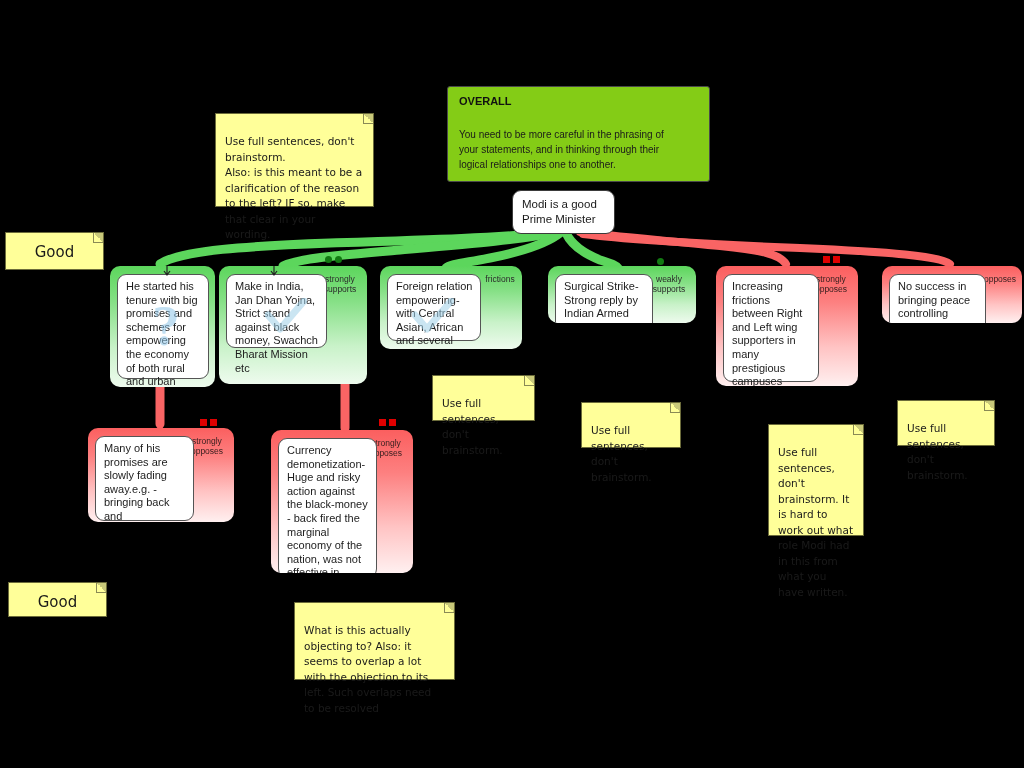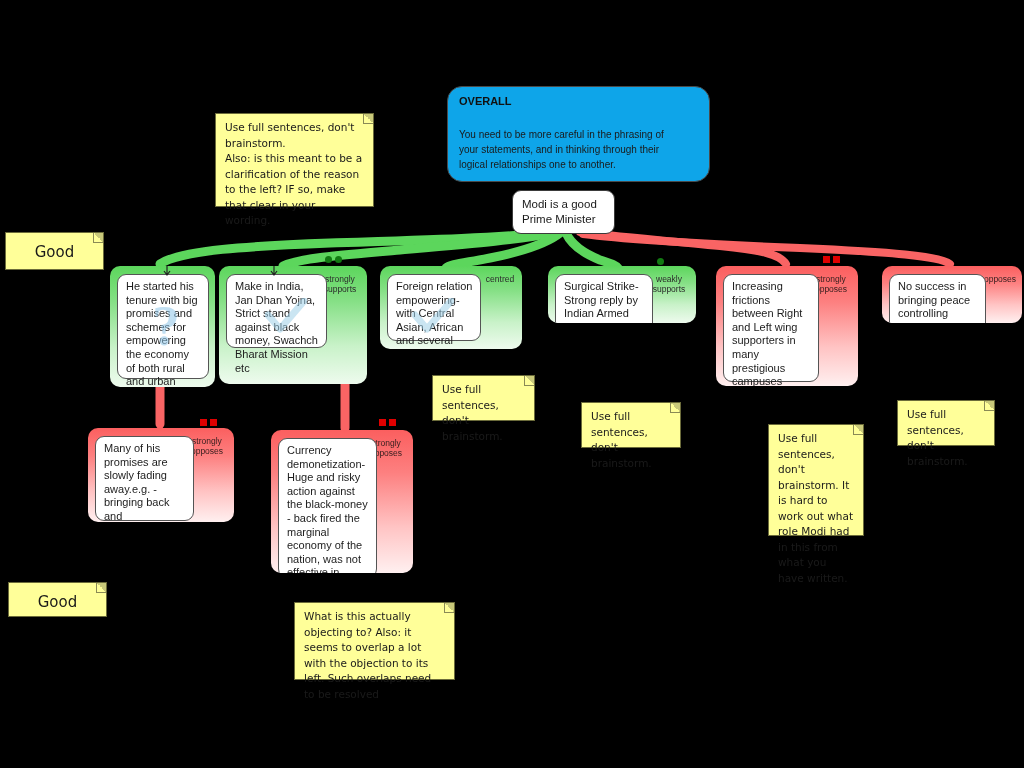--- a/index.html
+++ b/index.html
@@ -90,40 +90,40 @@
 
   
   .note {
     position: absolute;
     background: #ffff99;
     border: 1px solid #6b6b3a;
     color: #1a1a1a;
     font-family: "DejaVu Sans", sans-serif;
     font-size: 10.5px;
     line-height: 15.5px;
-    padding: 6px 9px 7px 9px;
+    padding: 20px 9px 7px 9px;
     z-index: 40;
   }
   .note.good { text-align: center; font-size: 15px; padding-top: 12px; }
   .note::after {
     content: "";
     position: absolute;
     right: 0; top: 0;
     width: 9px; height: 9px;
     background: linear-gradient(225deg, #c9c97a 50%, #ffff99 50%);
     border-left: 1px solid #8a8a55;
     border-bottom: 1px solid #8a8a55;
   }
 
   
   .overall {
     position: absolute;
-    background: #0ea5e9;
+    background: #84cc16;
     border: 1px solid #4a4a4a;
-    border-radius: 15px;
+    border-radius: 3px;
     padding: 8px 28px 9px 11px;
     z-index: 40;
   }
   .overall .ov-title {
     font-size: 11px;
     font-weight: bold;
     color: #111;
     margin-bottom: 4px;
   }
   .overall .ov-body {
@@ -188,21 +188,21 @@
     <span class="dot"></span>
     <span class="dot"></span>
   </div>
   <div class="tick" style="left:161px; top:262px;">
     <svg width="12" height="10" viewBox="0 0 12 10">
         <path d="M6 0 L6 8 M3 5 L6 9 L9 5" stroke="#222" stroke-width="1.2" fill="none"></path>
       </svg>
   </div>
 
   <div class="panel support" style="left:380px; top:266px; width:142px; height:83px;">
-    <div class="label" style="width:40px; right:2px;">centred</div>
+    <div class="label" style="width:40px; right:2px;">frictions</div>
     <div class="card" style="left:7px; top:8px; width:94px; height:67px;">
       <span>Foreign relation empowering- with Central Asian, African and several other countries.</span>
     </div>
     <div class="wm wm-check" style="left:32px; top:32px;">
       <svg width="42" height="36" viewBox="0 0 42 36">
           <path d="M3 17 L15 31 L39 3" stroke="#9fd0e8" stroke-width="7" fill="none" stroke-linecap="round" stroke-linejoin="round"></path>
         </svg>
     </div>
   </div>
 

